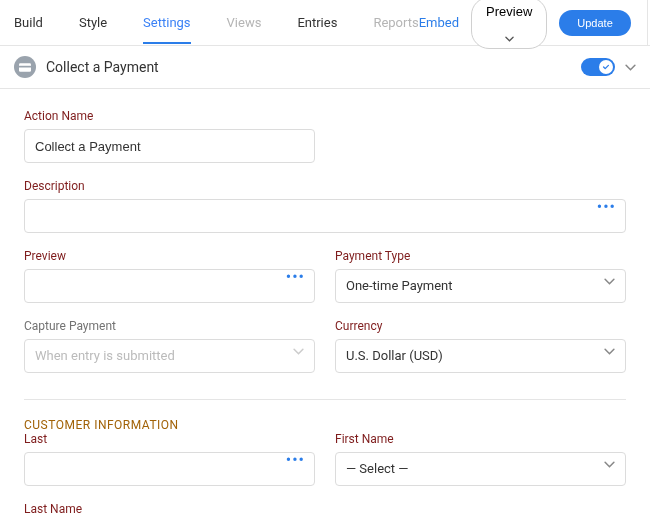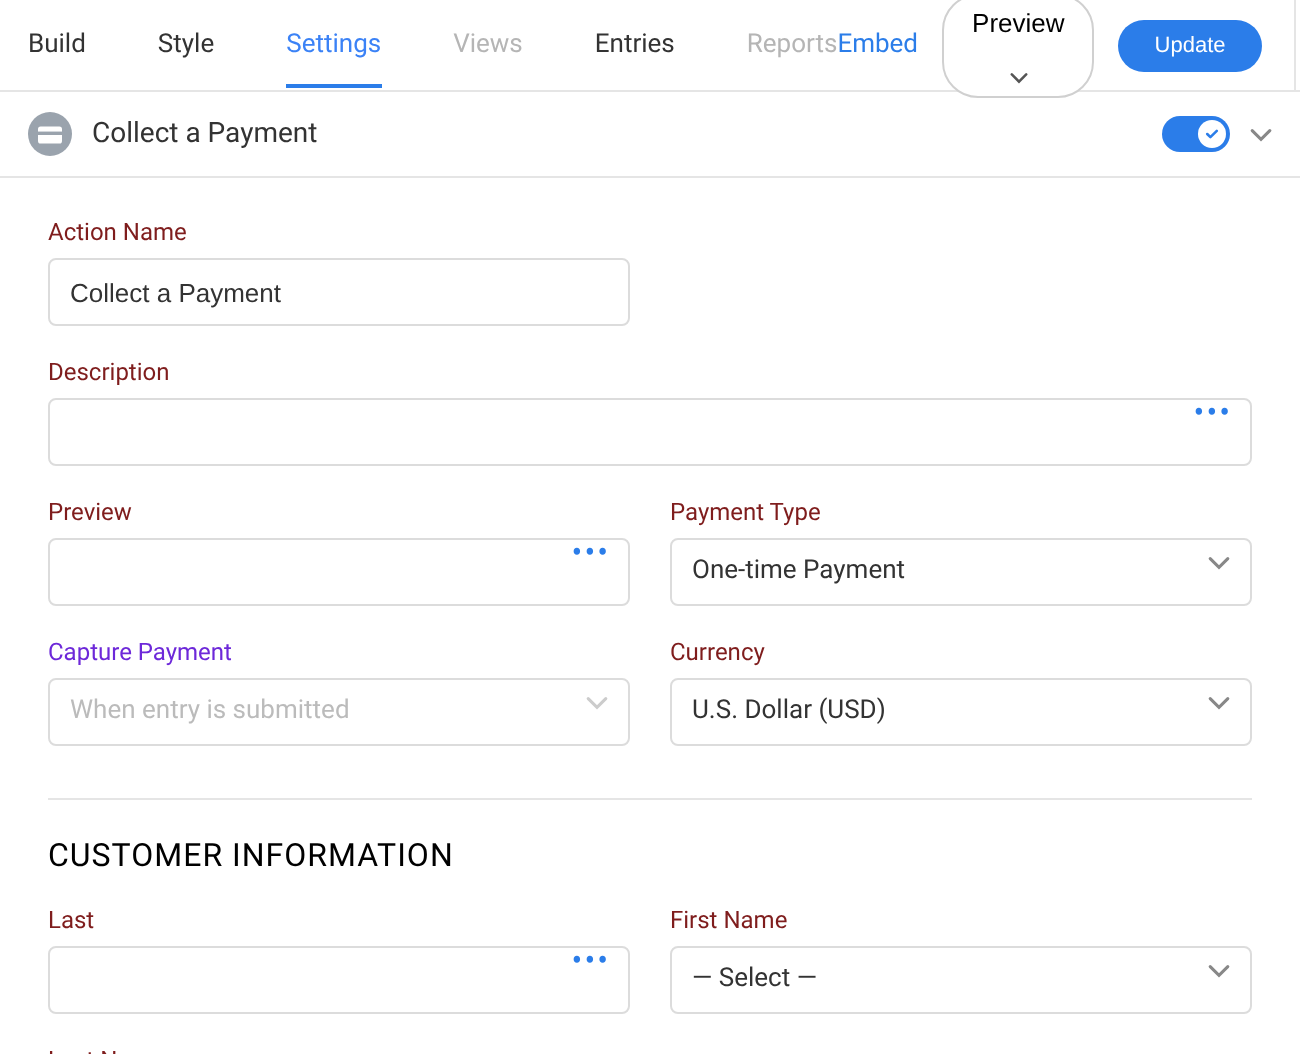--- a/index.html
+++ b/index.html
@@ -88,21 +88,21 @@
       position: absolute; right: 2px; top: 2px;
       width: 14px; height: 14px;
       background: #fff; border-radius: 50%;
       display: flex; align-items: center; justify-content: center;
     }
     .toggle-knob svg { width: 8px; height: 8px; }
     .expand-caret { color: #888; cursor: pointer; display:flex; align-items:center; }
 
     .panel-body { padding: 20px 24px 0; }
     .field-label { font-size: 12px; color: #7f1d1d; margin-bottom: 6px; display: block; }
-    .field-label.disabled { color: #6d28d9; }
+    .field-label.disabled { color: #737373; }
     .text-input {
       width: 100%;
       border: 1px solid #dcdcdc;
       border-radius: 4px;
       padding: 8px 10px;
       font-size: 13px;
       color: #333;
       background: #fff;
       height: 34px;
     }
@@ -125,21 +125,21 @@
     .dots {
       position: absolute; right: 10px; top: 50%; transform: translateY(-50%);
       color: #2b7de9; font-size: 16px; letter-spacing: 1px; cursor: pointer;
     }
     .field-wrap { position: relative; margin-bottom: 16px; }
     .two-col { display: flex; gap: 20px; }
     .two-col > div { flex: 1; }
     .half-col { width: calc(50% - 10px); }
 
     .section-divider { border-top: 1px solid #e5e5e5; margin: 10px 0 18px; }
-    .section-heading { font-size: 16px; letter-spacing: 0.5px; color: #000000; margin-bottom: 16px; }
+    .section-heading { font-size: 12px; letter-spacing: 0.5px; color: #a16207; }
   </style>
 </head>
 <body>
 
 <div class="topbar">
   <div class="tabs">
     <div class="tab">Build</div>
     <div class="tab">Style</div>
     <div class="tab active">Settings</div>
     <div class="tab muted">Views</div>

